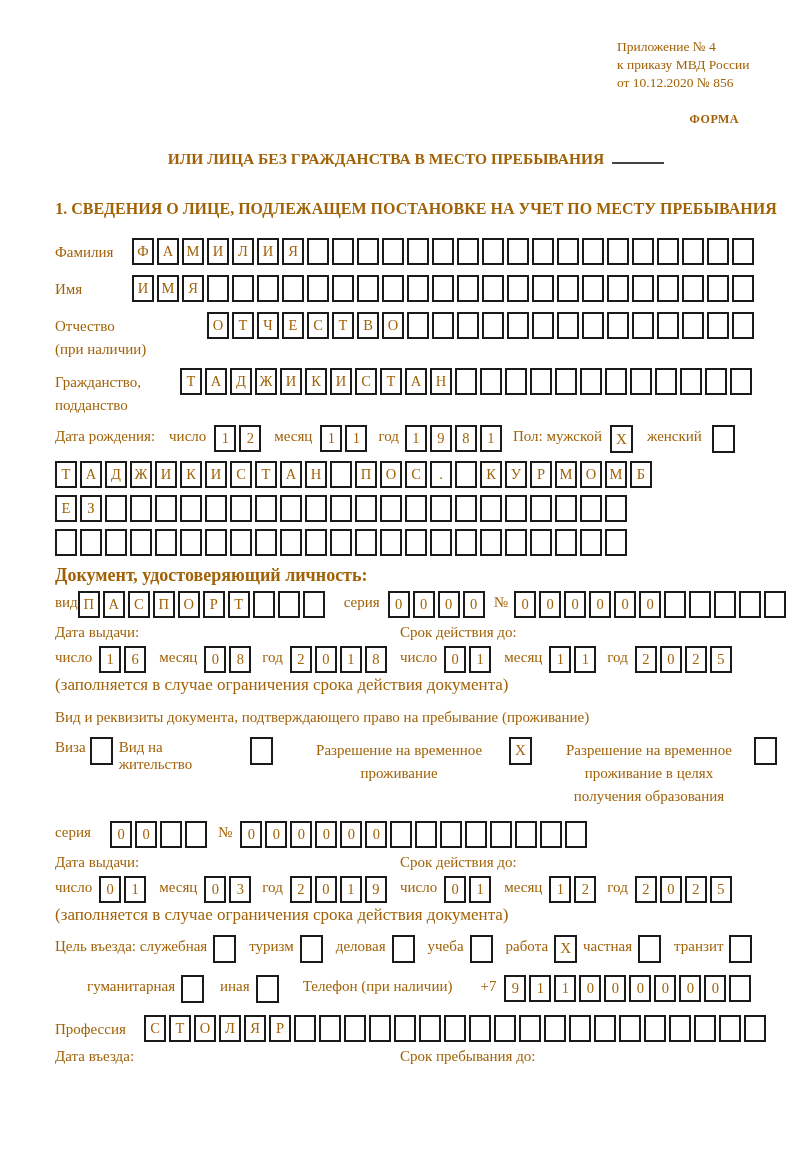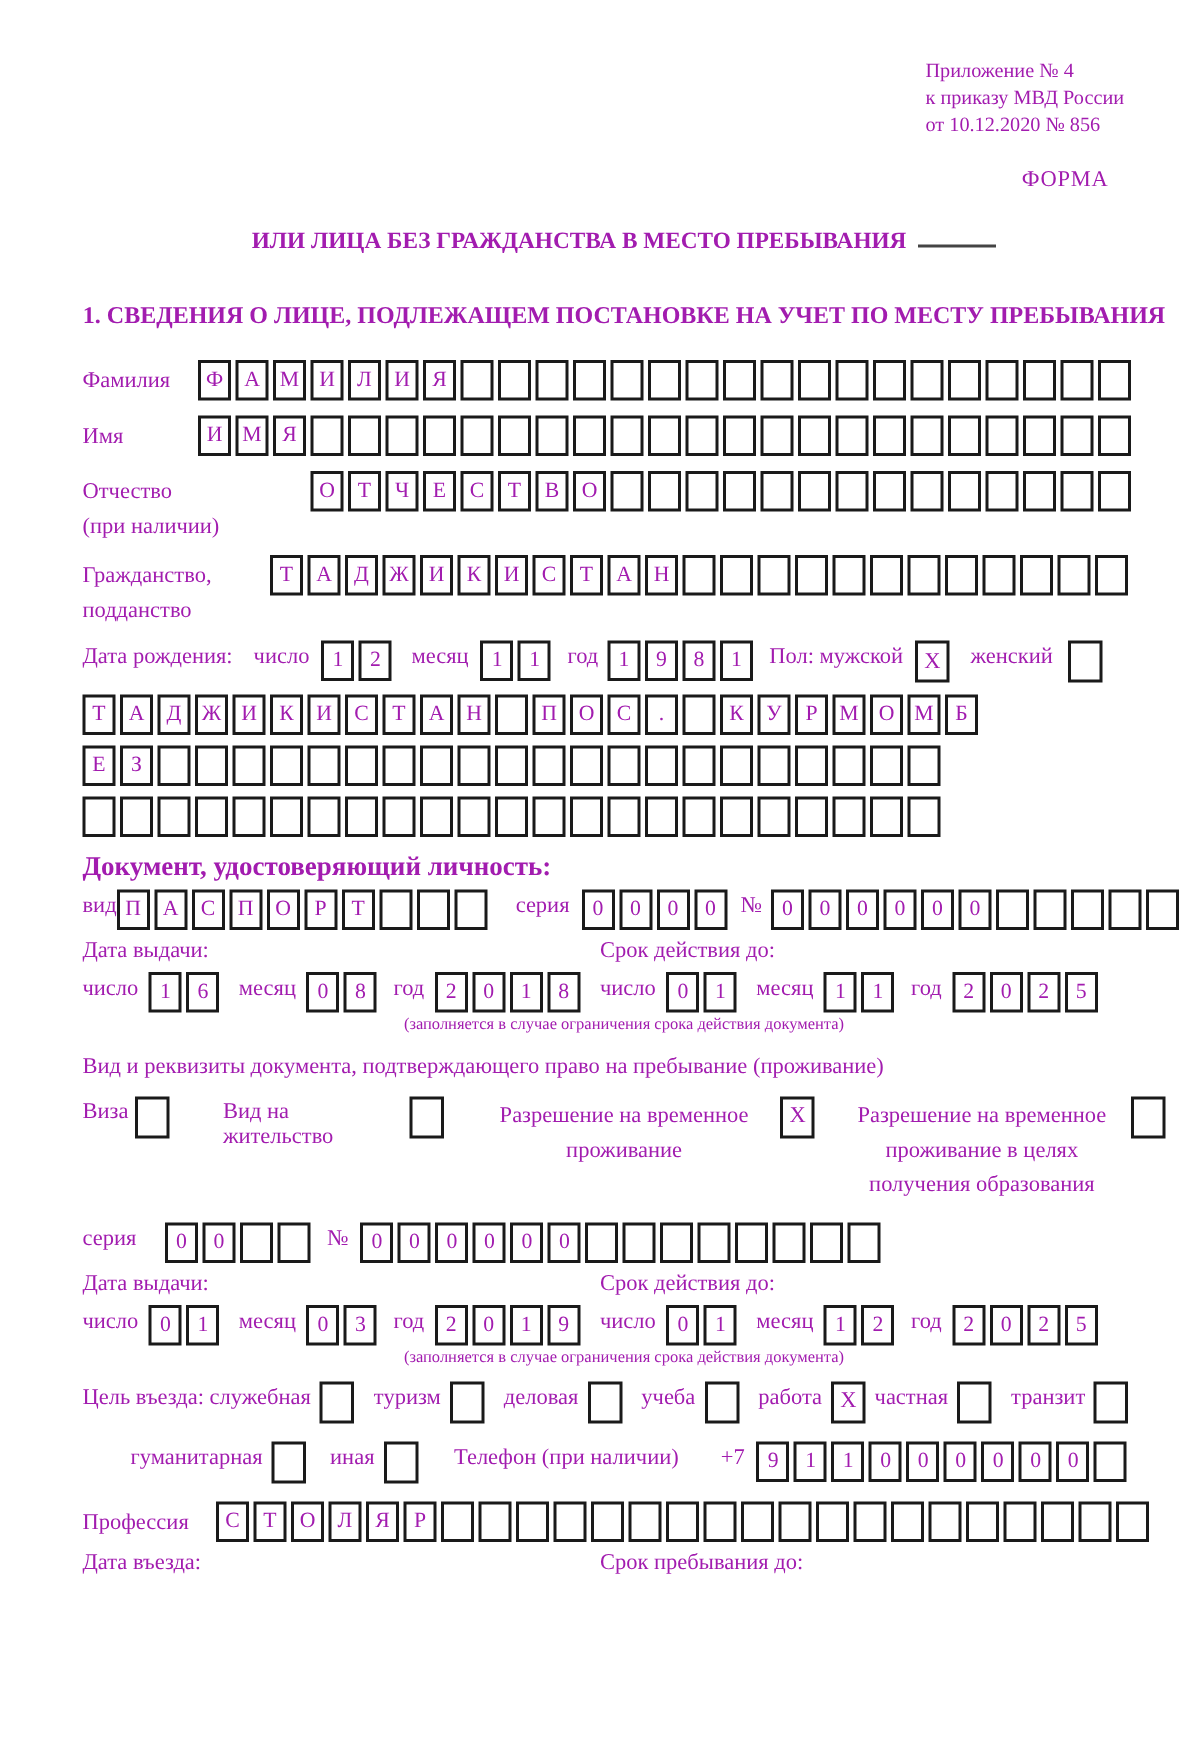--- a/index.html
+++ b/index.html
@@ -1,24 +1,24 @@
 <!DOCTYPE html>
 <html><head>
 <meta charset="utf-8">
 <style>
   html,body { margin:0; padding:0; background:#fff; }
   .page {
     position:relative; width:800px; height:1163px; box-sizing:border-box;
-    padding:38px 23px 16px 55px; background:#fff; color:#a21caf;
+    padding:38px 23px 16px 55px; background:#fff; color:#a16207;
     font-family:"Liberation Serif","DejaVu Serif",serif; font-size:15px;
     overflow:hidden;
   }
   .appendix { margin-left:562px; font-size:13.5px; line-height:1.34; }
   .appendix .block2 { margin-top:6px; }
-  .forma { text-align:right; font-weight:normal; font-size:15px; margin:20px 38px 0 0; letter-spacing:.5px; }
+  .forma { text-align:right; font-weight:bold; font-size:12px; margin:20px 38px 0 0; letter-spacing:.5px; }
   .title { text-align:center; font-weight:bold; font-size:15.5px; line-height:1.6; margin-top:20px; }
   .blankline { display:inline-block; width:52px; height:13px; border-bottom:2px solid #444; margin-left:8px; }
   .sec1 { text-align:center; font-weight:bold; font-size:16px; margin:28px 0 20px 0; white-space:nowrap; }
 
   .frow { display:flex; align-items:flex-start; margin-bottom:10px; }
   .flabel { flex:0 0 auto; padding-top:3px; line-height:1.55; }
   .cells { display:flex; flex:0 0 auto; }
   .cell {
     width:18px; height:23px; border:2px solid #1a1a1a; margin-right:3px;
     display:flex; align-items:center; justify-content:center;
@@ -26,29 +26,29 @@
   }
   .checkbox {
     width:19px; height:24px; border:2px solid #1a1a1a; display:inline-flex;
     align-items:center; justify-content:center; font-size:15px; flex:0 0 auto;
     background:#fff; vertical-align:middle;
   }
   .stack { display:flex; flex-direction:column; }
   .stack .cells { margin-bottom:7px; }
   .w { padding-top:3px; }
   .gap6 { margin-left:6px; } .gap8 { margin-left:8px; }
-  .gap16 { margin-left:16px; } .gap22 { margin-left:36px; }
+  .gap16 { margin-left:16px; } .gap22 { margin-left:6px; }
 
   .dateblocks { display:flex; margin-bottom:2px; }
   .dcap { text-align:left; margin-bottom:3px; }
   .dcap-a { width:345px; } .dcap-b { width:300px; }
   .dg { display:flex; align-items:flex-start; }
   .dg .w { margin-right:7px; }
   .dg-a { width:345px; } 
-  .restrict-note { font-size:11px; text-align:center; width:722px; margin:2px 0 10px 0; }
+  .restrict-note { font-size:17px; text-align:left; width:722px; margin:2px 0 10px 0; }
 
   .para { line-height:1.65; margin-bottom:4px; }
   .optrow { display:flex; align-items:flex-start; margin:6px 0 12px 0; }
   .optlabel { padding-top:3px; }
   .optlabel.center { text-align:center; white-space:pre-line; line-height:1.55; }
   .optrow .checkbox { margin-left:10px; margin-top:1px; }
 
   .purposerow { display:flex; align-items:flex-start; margin-bottom:12px; }
   .purposerow .w { margin-right:6px; }
   .purposerow .checkbox { margin-right:13px; }

